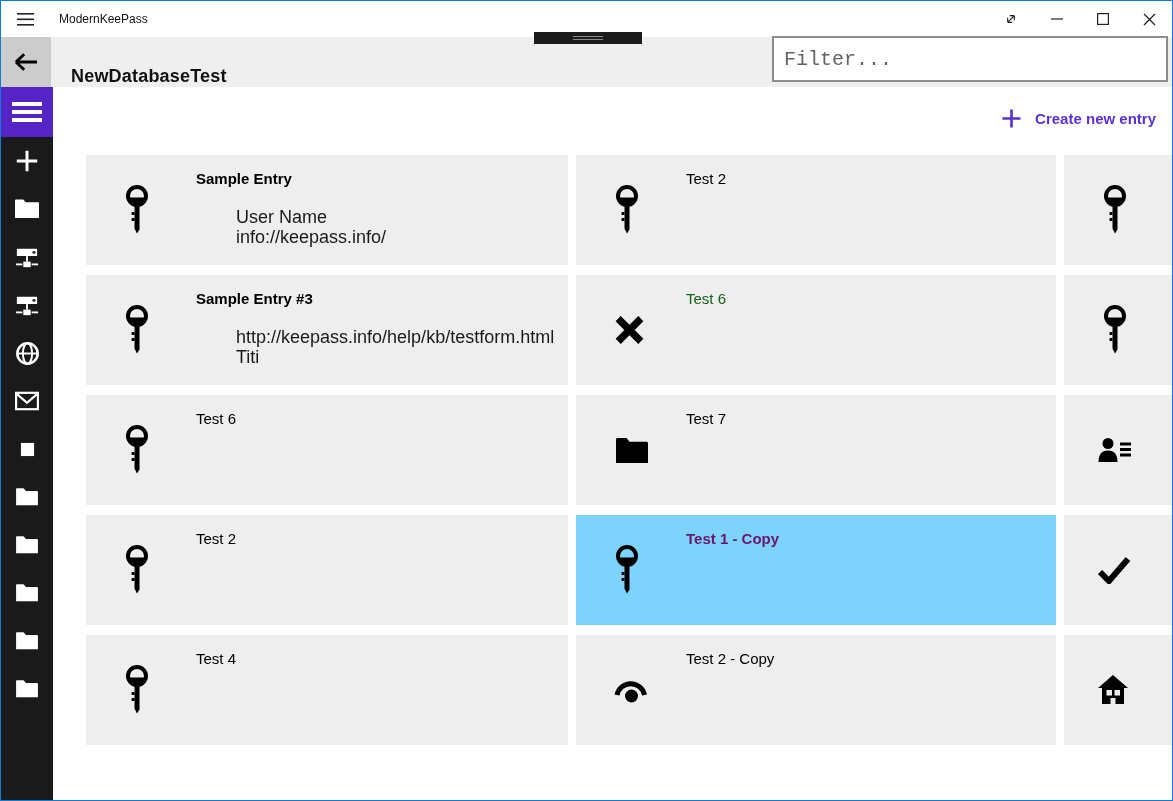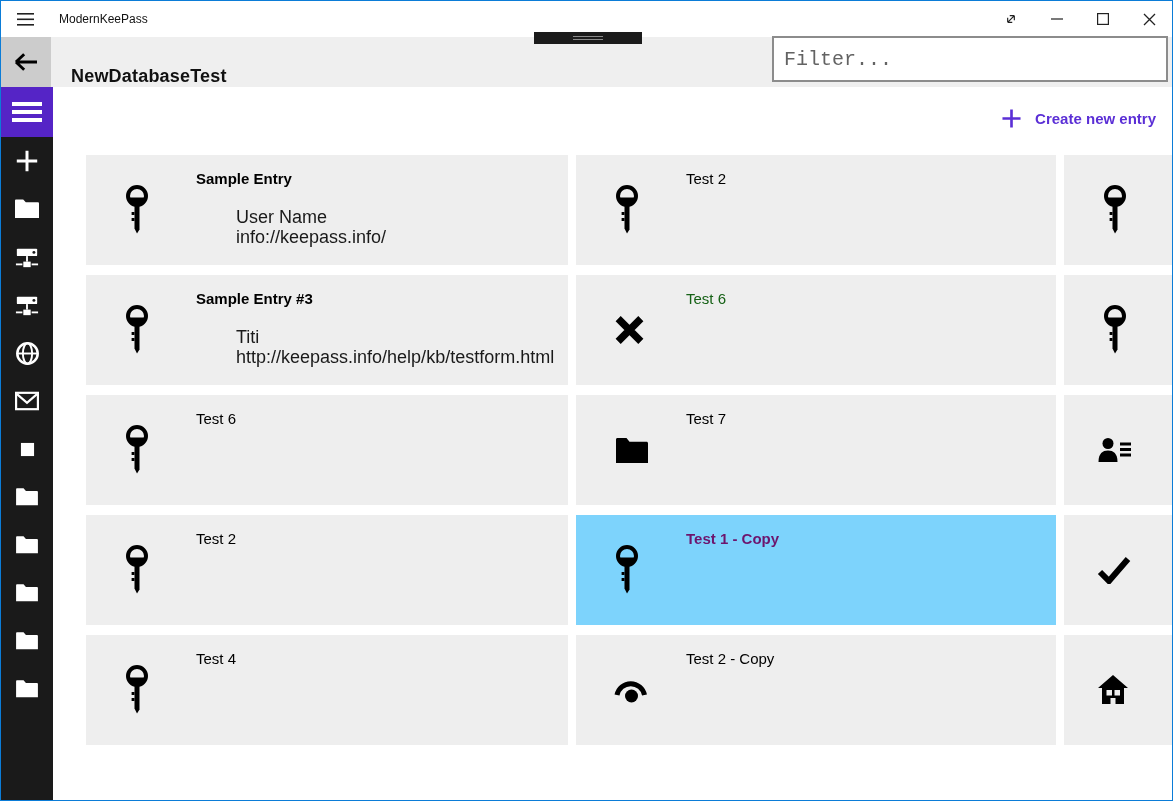--- a/index.html
+++ b/index.html
@@ -274,22 +274,22 @@
               <use href="#i-key"></use>
             </svg>
         </div>
 
         <div class="card">
           <svg class="ci" width="28" height="52">
               <use href="#i-key"></use>
             </svg>
           <div class="ctitle bold">Sample Entry #3</div>
           <div class="csub">
+            <div>http://keepass.info/help/kb/testform.html</div>
             <div>Titi</div>
-            <div>http://keepass.info/help/kb/testform.html</div>
           </div>
         </div>
         <div class="card">
           <svg class="ci" width="33" height="33">
               <use href="#i-cross"></use>
             </svg>
           <div class="ctitle green">Test 6</div>
         </div>
         <div class="card">
           <svg class="ci" width="28" height="52">

